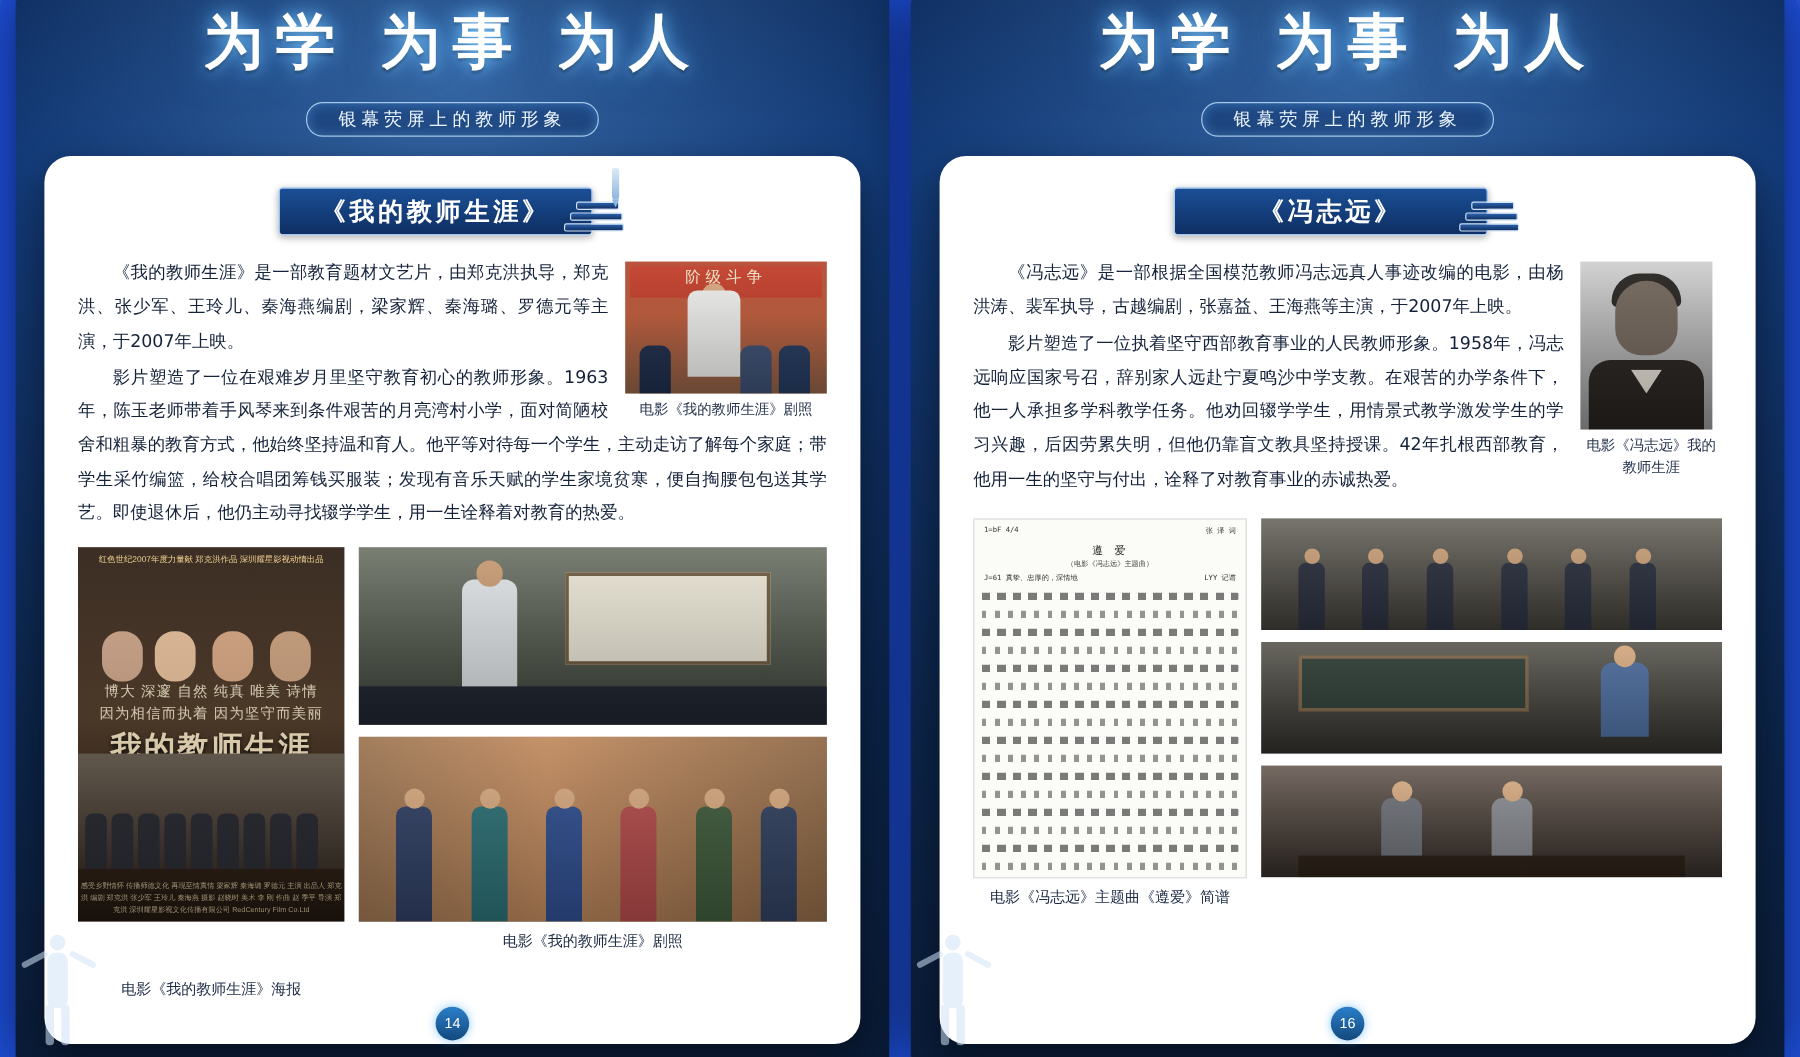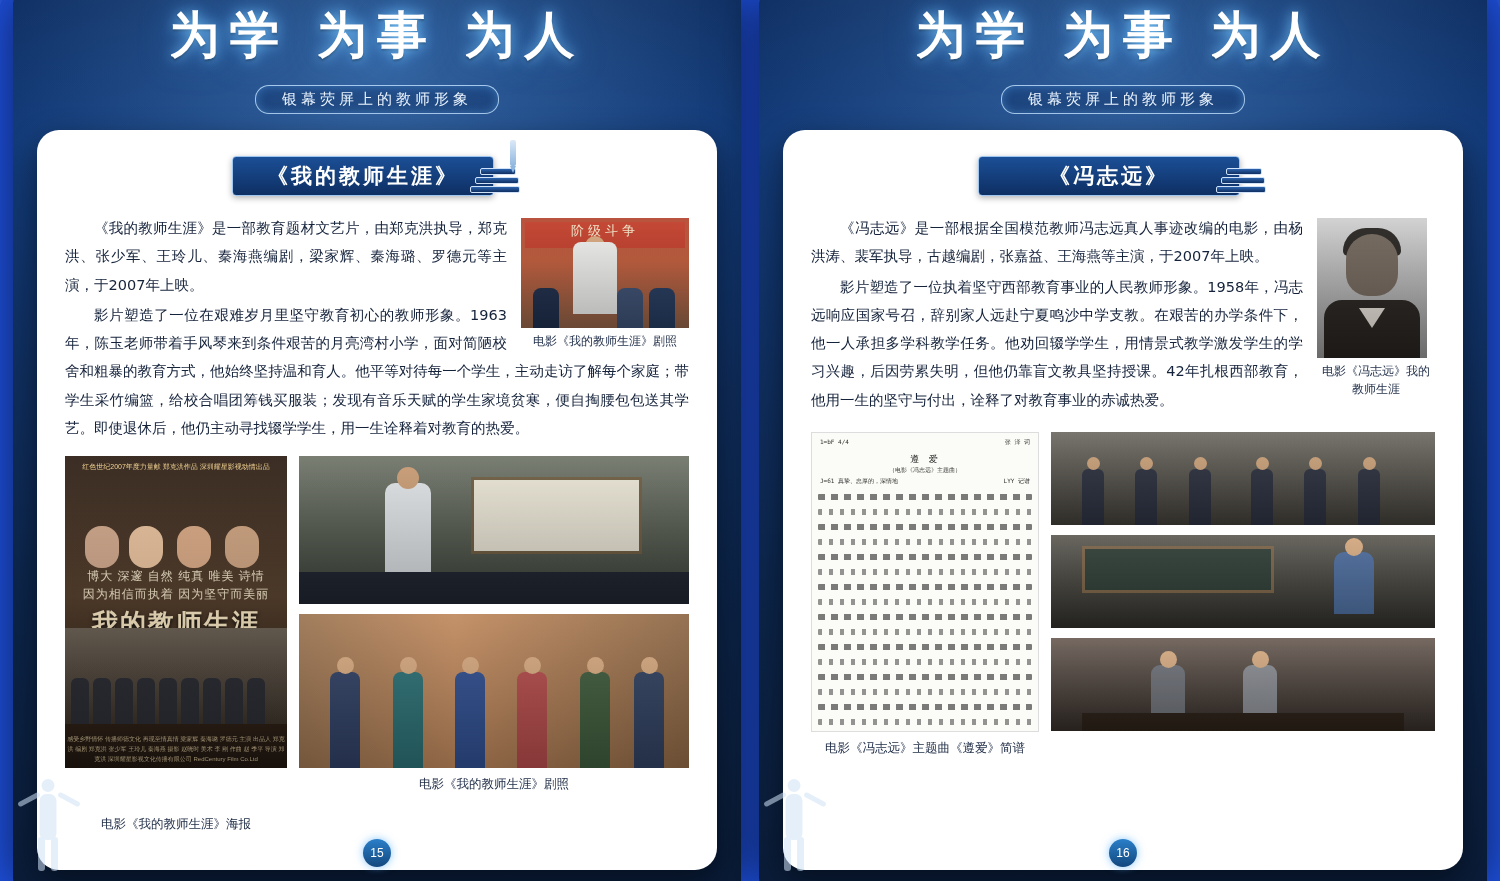--- a/index.html
+++ b/index.html
@@ -428,21 +428,21 @@
 
     <div class="silhouette">
       <div class="s-head"></div>
         <div class="s-body"></div>
       <div class="s-arm l"></div>
         <div class="s-arm r"></div>
       <div class="s-leg l"></div>
         <div class="s-leg r"></div>
     </div>
 
-    <div class="page-num">15</div>
+    <div class="page-num">14</div>
   </div>
 
   <div class="page right">
     <div class="glow"></div>
     <div class="streaks"></div>
 
     <div class="banner">
       <div class="banner-title">为学 为事 为人</div>
       <div class="banner-sub">银幕荧屏上的教师形象</div>
     </div>

